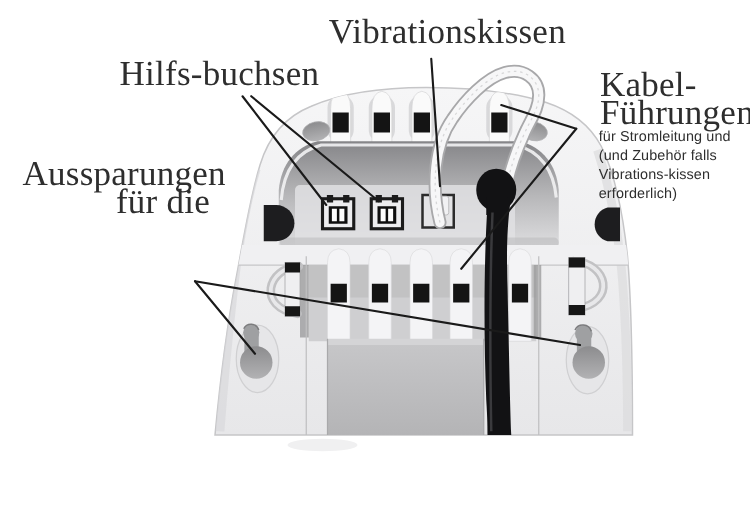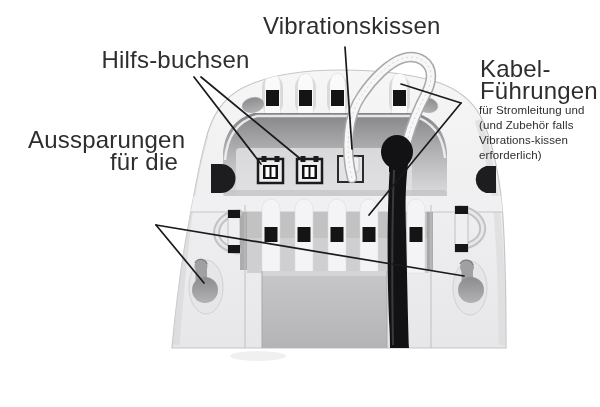--- a/index.html
+++ b/index.html
@@ -1,21 +1,21 @@
 <!DOCTYPE html>
 <html><head>
 <meta charset="utf-8">
 <style>
   html,body{margin:0;padding:0;background:#ffffff;}
   #stage{
     position:relative;width:600px;height:407px;background:#ffffff;overflow:hidden;
     font-family:"Liberation Sans",sans-serif;
   }
   #device-svg{position:absolute;left:0;top:0;}
-  .lbl{position:absolute;color:#2e2e2e;font-size:24px;line-height:22px;letter-spacing:.2px;}
+  .lbl{position:absolute;color:#2e2e2e;font-size:28px;line-height:22px;letter-spacing:.2px;font-family:Liberation Serif, serif;}
   .lbl-center{text-align:center;}
   .lbl-right{text-align:right;}
   .sub{position:absolute;color:#2e2e2e;font-size:11.5px;line-height:15px;letter-spacing:.1px;}
 </style>
 </head>
 <body>
 
 <div id="stage">
 
   <svg id="device-svg" width="600" height="407" viewBox="0 0 600 407">
@@ -200,18 +200,18 @@
     <div>Führungen</div>
   </div>
 
   <div class="sub" style="left:479px;top:103px;width:120px;">
     <div>für Stromleitung und</div>
     <div>(und Zubehör falls</div>
     <div>Vibrations-kissen</div>
     <div>erforderlich)</div>
   </div>
 
-  <div class="lbl lbl-right" style="left:28px;top:129px;width:150px;">
+  <div class="lbl lbl-right" style="left:18px;top:129px;width:150px;">
     <div>Aussparungen</div>
     <div>für die</div>
   </div>
 
 </div>
 
 </body></html>

